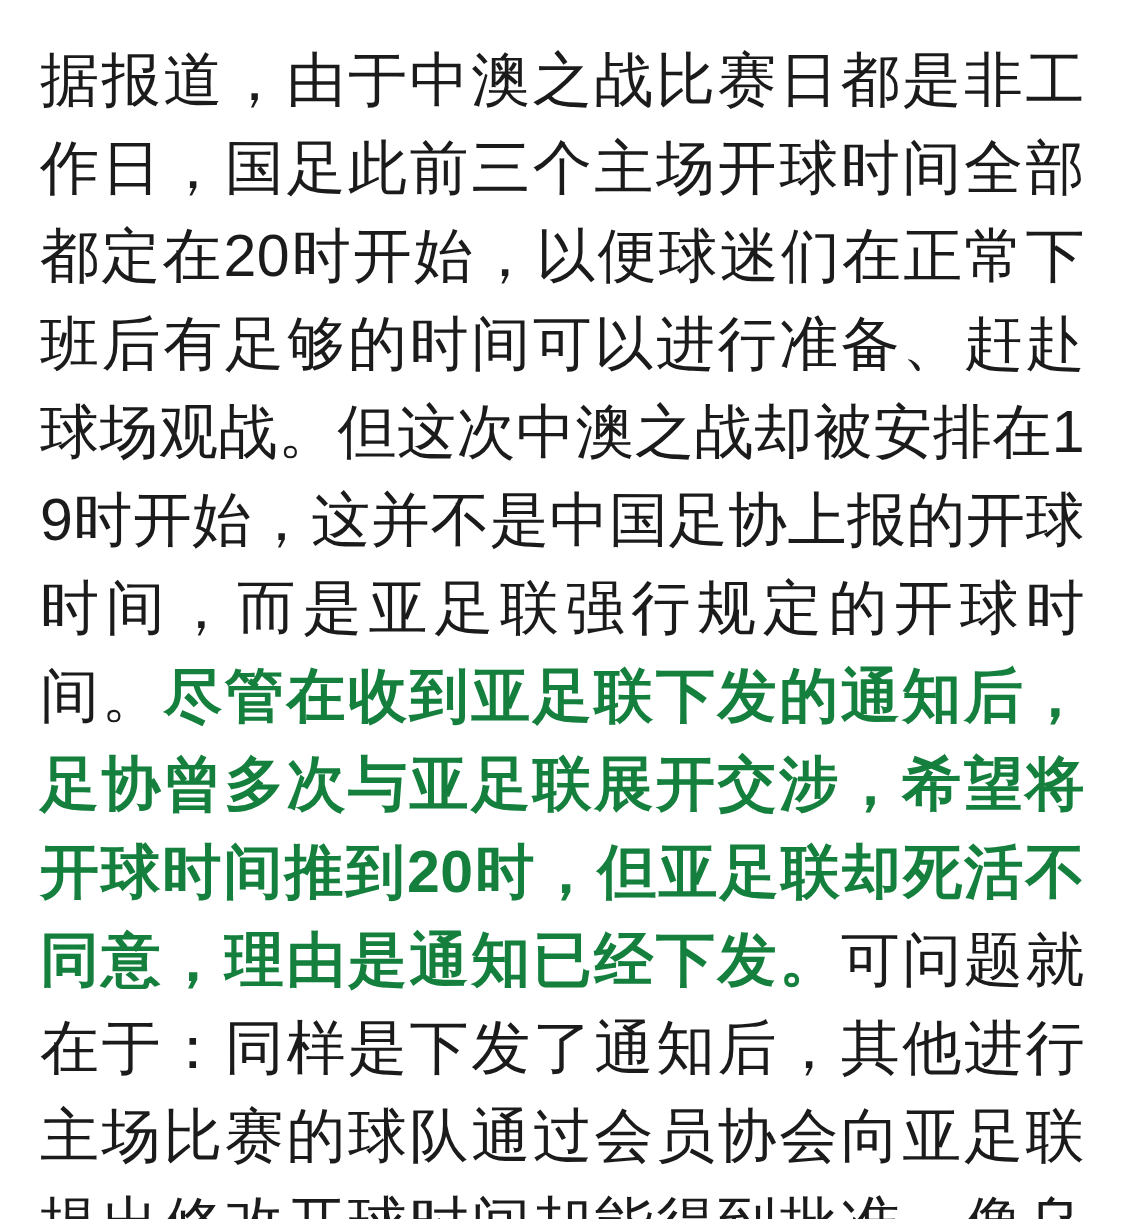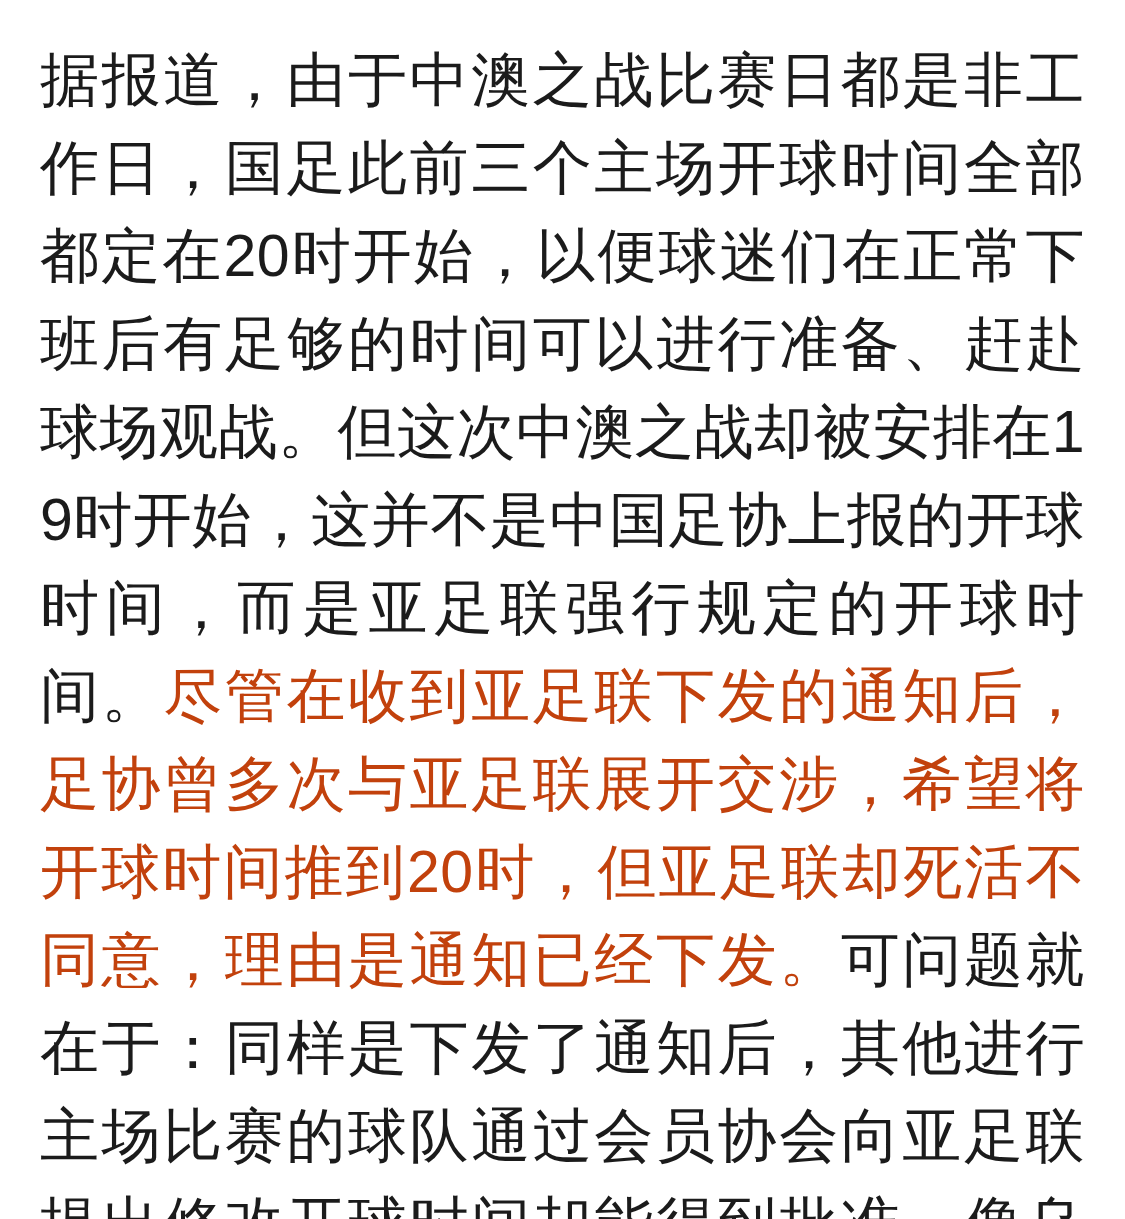--- a/index.html
+++ b/index.html
@@ -27,22 +27,22 @@
     color: #1b1b1b;
     letter-spacing: 0.5px;
     text-align: justify;
     text-justify: inter-character;
     word-break: break-all;
   }
   .article-body .seg {
     display: inline;
   }
   .article-body .bold {
-    font-weight: 400;
-    color: #c2410c;
+    font-weight: 700;
+    color: #15803d;
   }
 </style>
 </head>
 <body>
 
 <div class="page">
   <div class="article-body">
     <span class="seg">据报道，由于中澳之战比赛日都是非工作日，国足此前三个主场开球时间全部都定在20时开始，以便球迷们在正常下班后有足够的时间可以进行准备、赶赴球场观战。但这次中澳之战却被安排在19时开始，这并不是中国足协上报的开球时间，而是亚足联强行规定的开球时间。</span><span class="seg bold">尽管在收到亚足联下发的通知后，足协曾多次与亚足联展开交涉，希望将开球时间推到20时，但亚足联却死活不同意，理由是通知已经下发。</span><span class="seg">可问题就在于：同样是下发了通知后，其他进行主场比赛的球队通过会员协会向亚足联提出修改开球时间却能得到批准，像乌兹别克斯坦主场与吉尔吉斯斯坦的比赛就是这种情况。</span>
   </div>
 </div>

